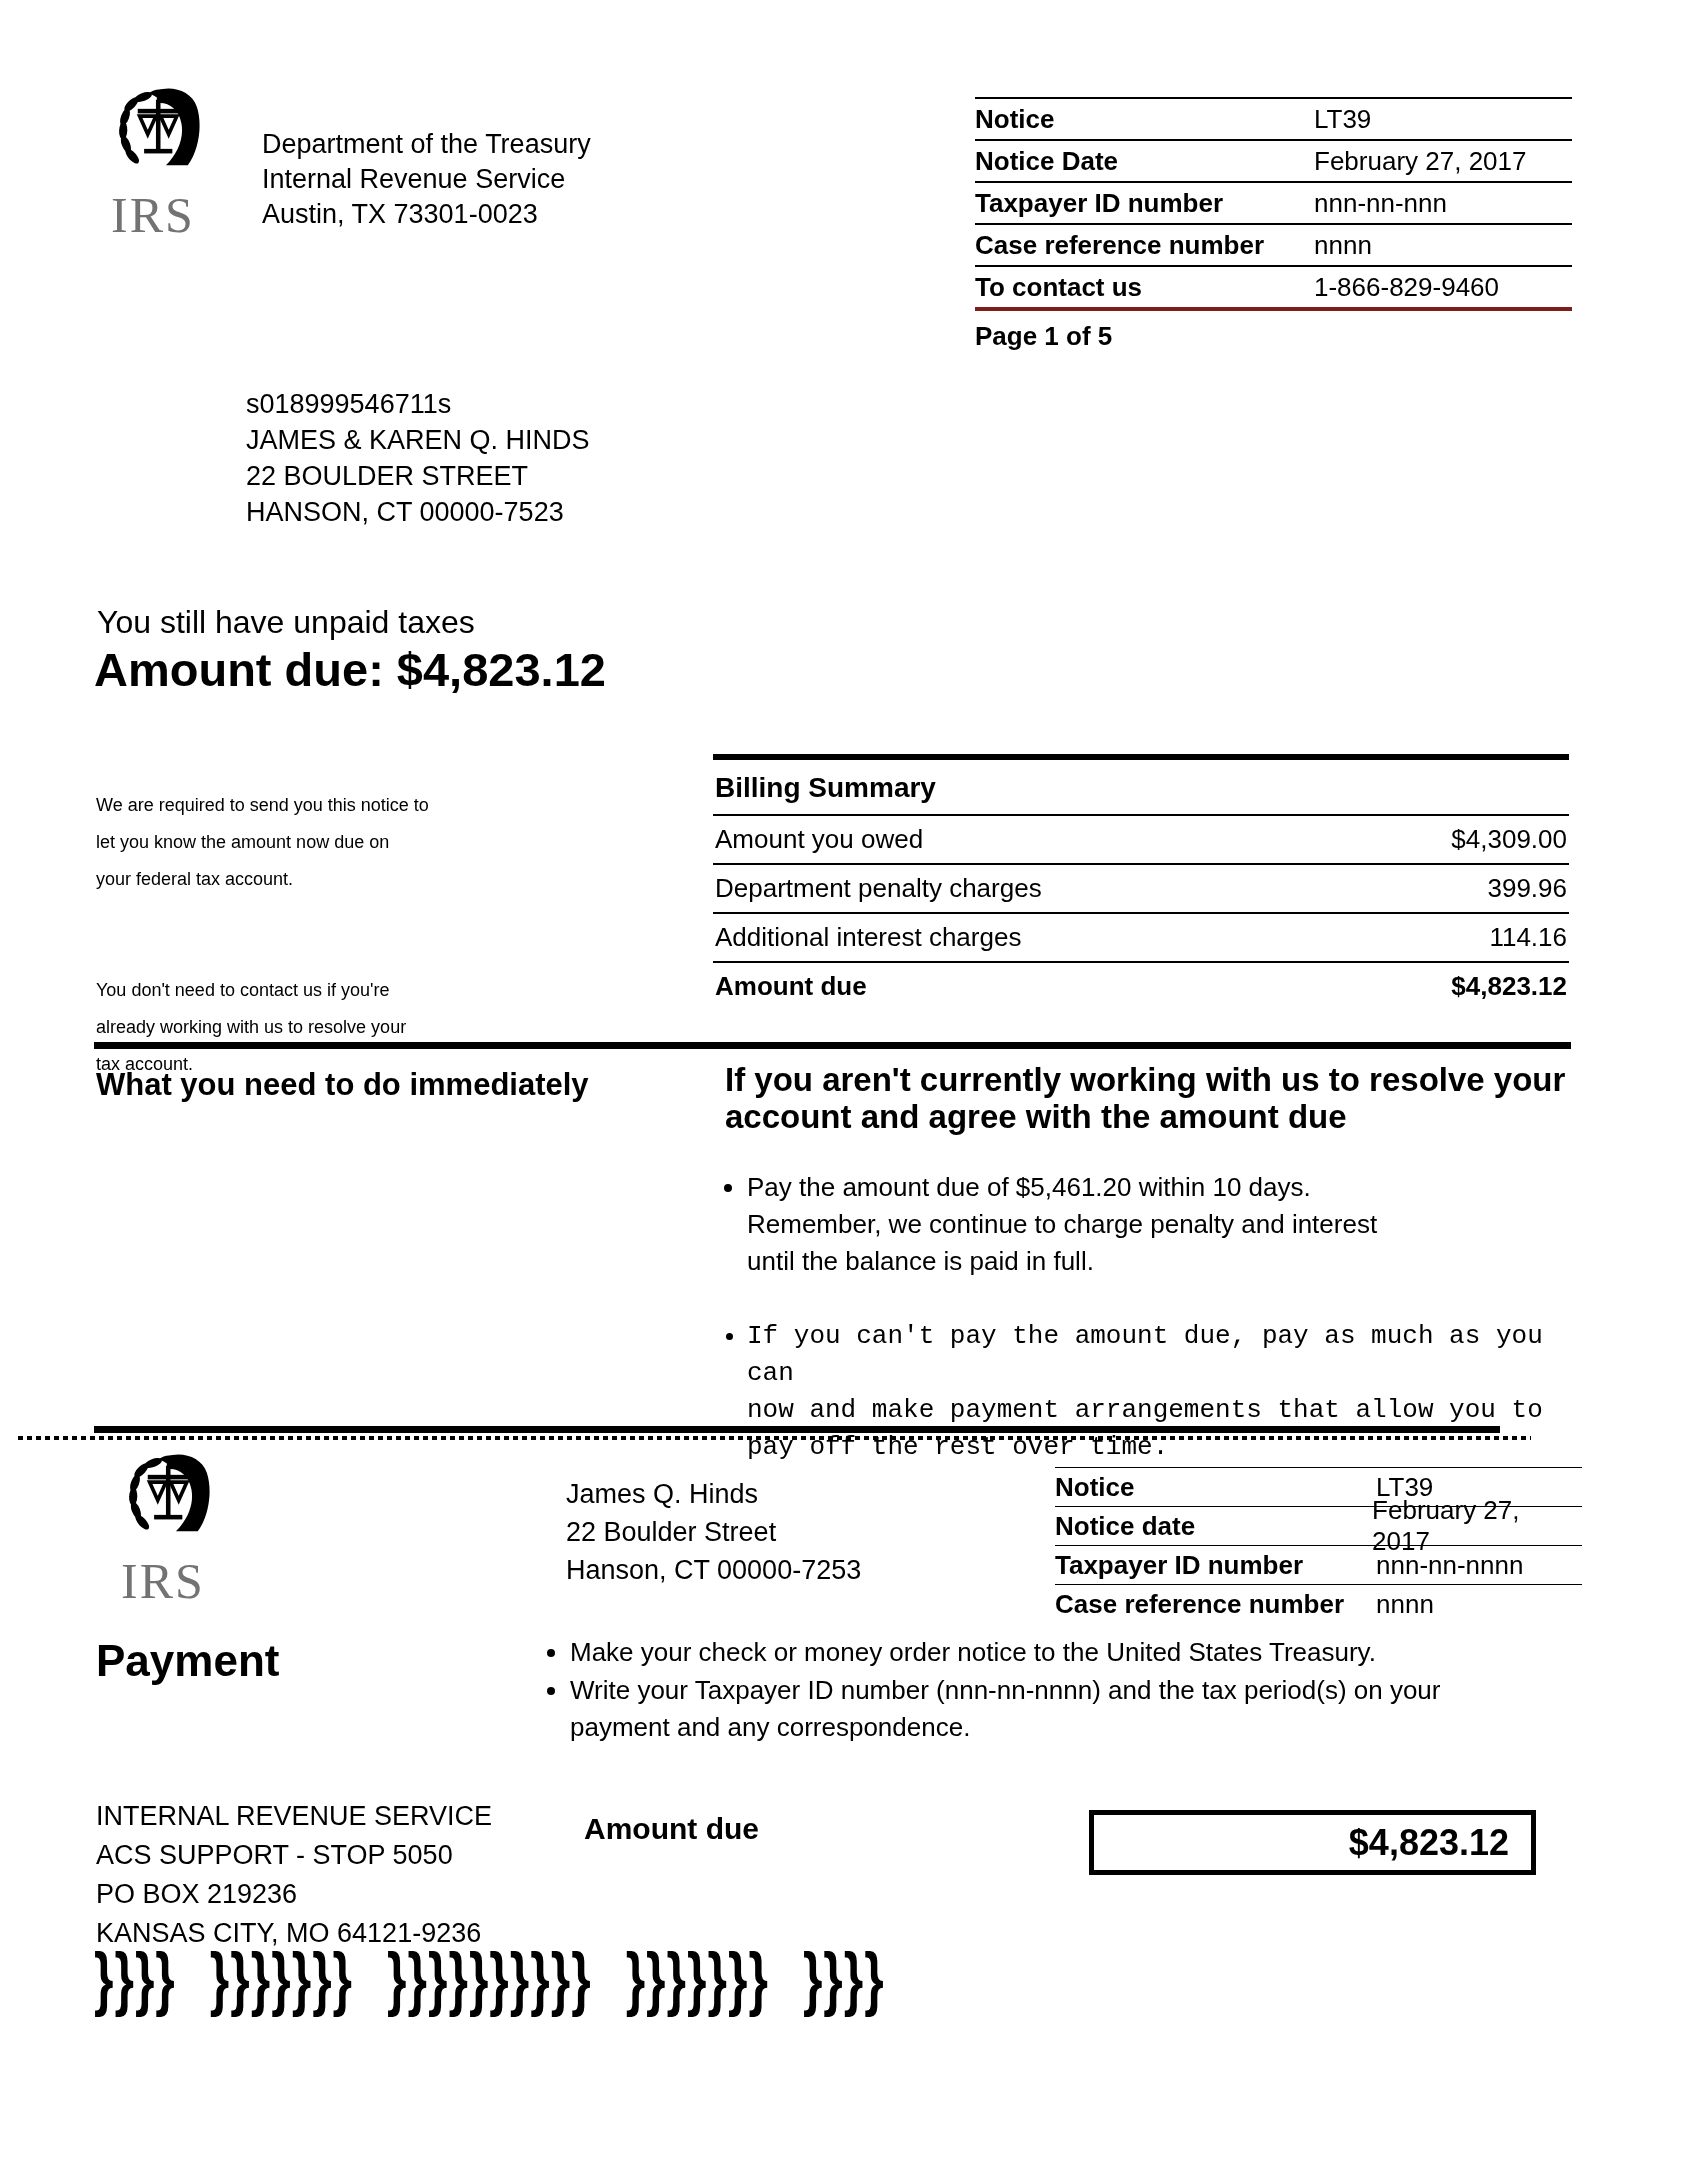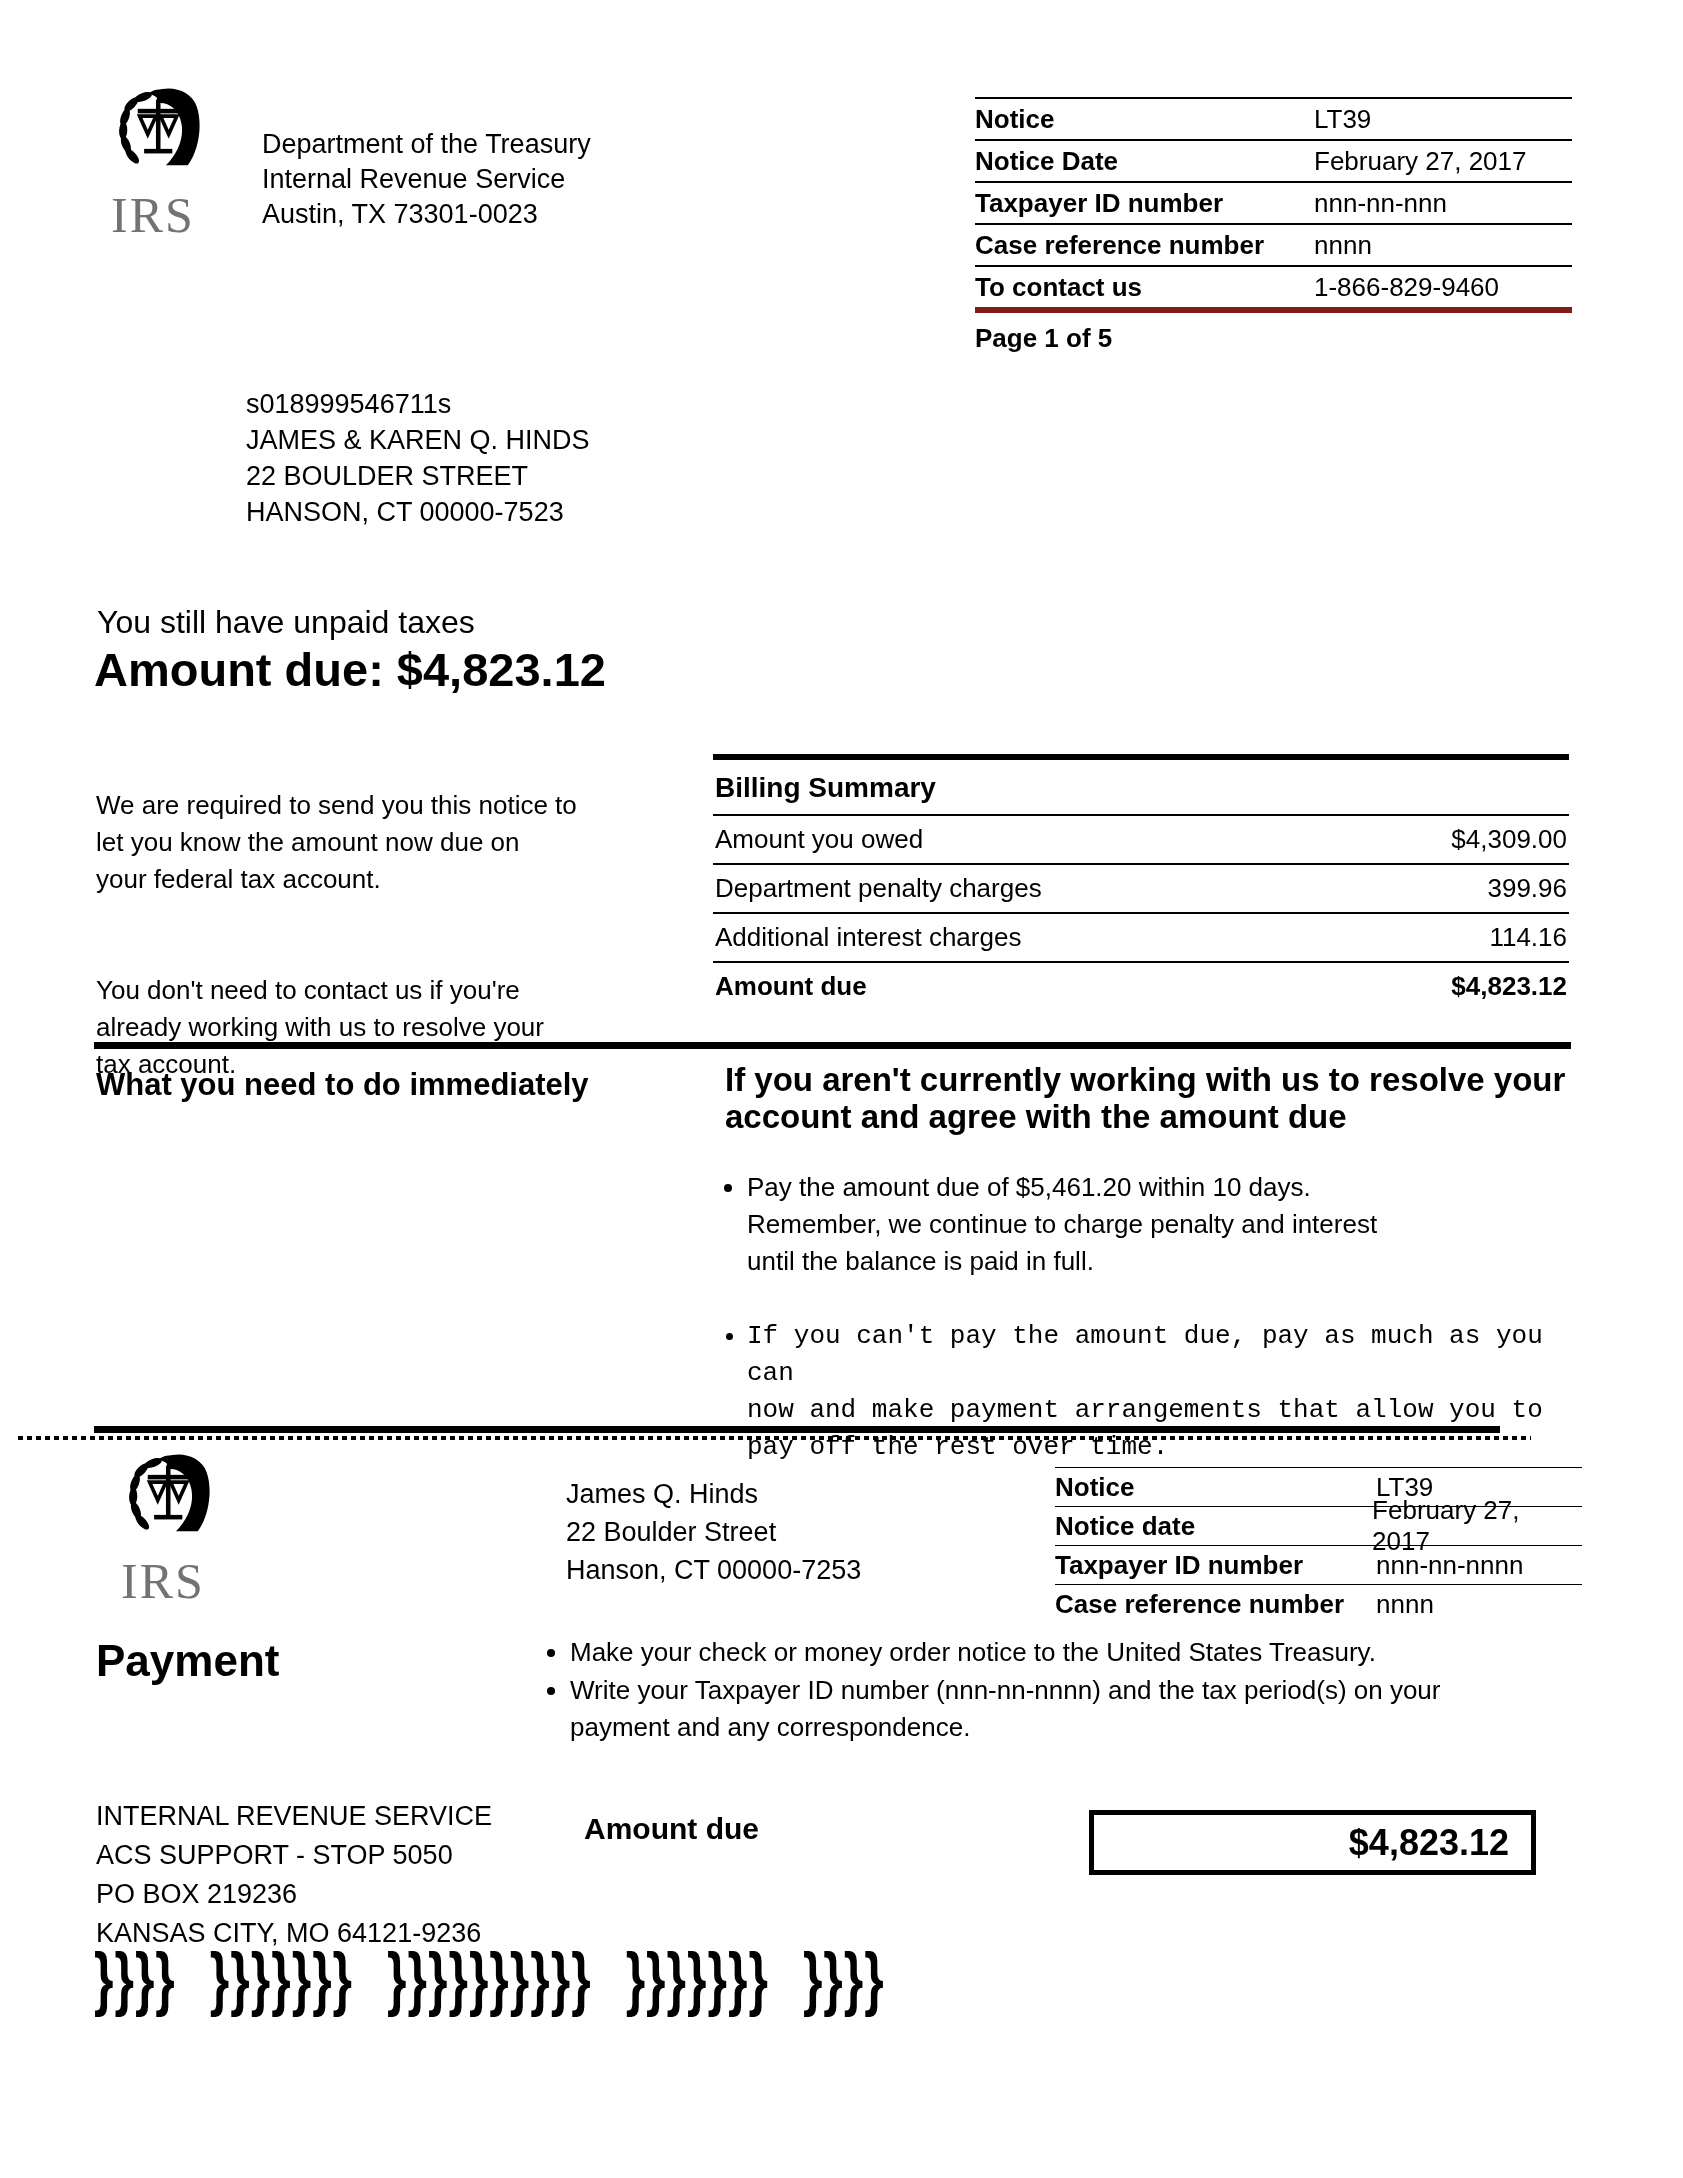--- a/index.html
+++ b/index.html
@@ -14,34 +14,34 @@
   .logo .emblem { display:block; width:99px; height:91px; }
   .logo .logo-word {
     font-family:"Liberation Serif", serif; font-size:50px; letter-spacing:2px;
     line-height:50px; margin-top:12px; color:#737373;
   }
 
   
   .agency { font-size:27px; line-height:35px; }
   .itable { position:absolute; }
   .irow { display:flex; align-items:center; height:40px; border-top:2px solid #000; }
-  .irow.last { border-bottom:6px solid #7f1d1d; }
+  .irow.last { border-bottom:4px solid #7f1d1d; }
   .ilabel { font-weight:bold; width:339px; font-size:26px; }
   .ivalue { font-size:26px; }
   .page-ind { font-weight:bold; font-size:26px; }
 
   
   .recipient { font-size:27px; line-height:36px; }
 
   
   .headline-sub { font-size:32px; }
   .headline-big { font-size:47px; font-weight:bold; }
 
   
-  .intro { font-size:26px; line-height:37px; white-space:pre-line; }
+  .intro { font-size:18px; line-height:37px; white-space:pre-line; }
   .intro p { margin:0 0 37px 0; }
 
   
   .billing { border-top:6px solid #000; }
   .b-title { font-weight:bold; font-size:28px; padding:12px 2px 10px 2px; }
   .b-row { display:flex; justify-content:space-between; align-items:center;
            border-top:2px solid #000; padding:8px 2px; font-size:26px; }
   .b-row.bold { font-weight:bold; }
 
   

